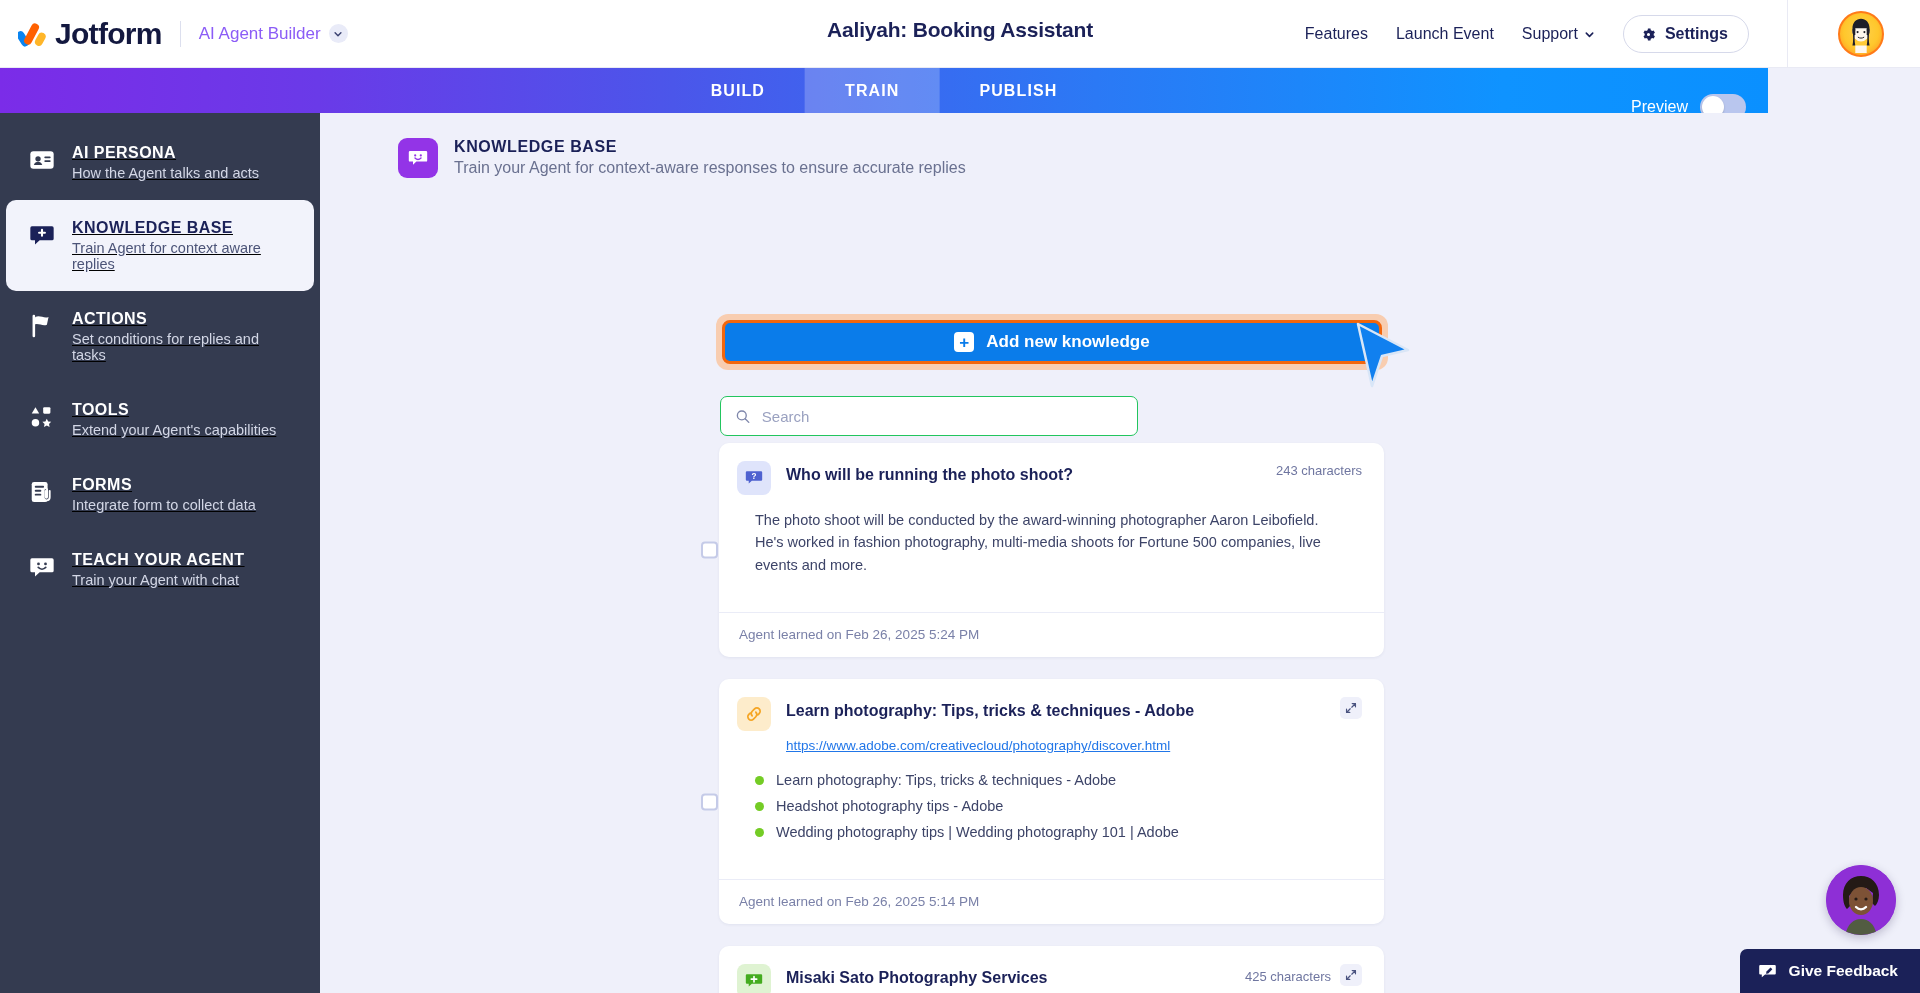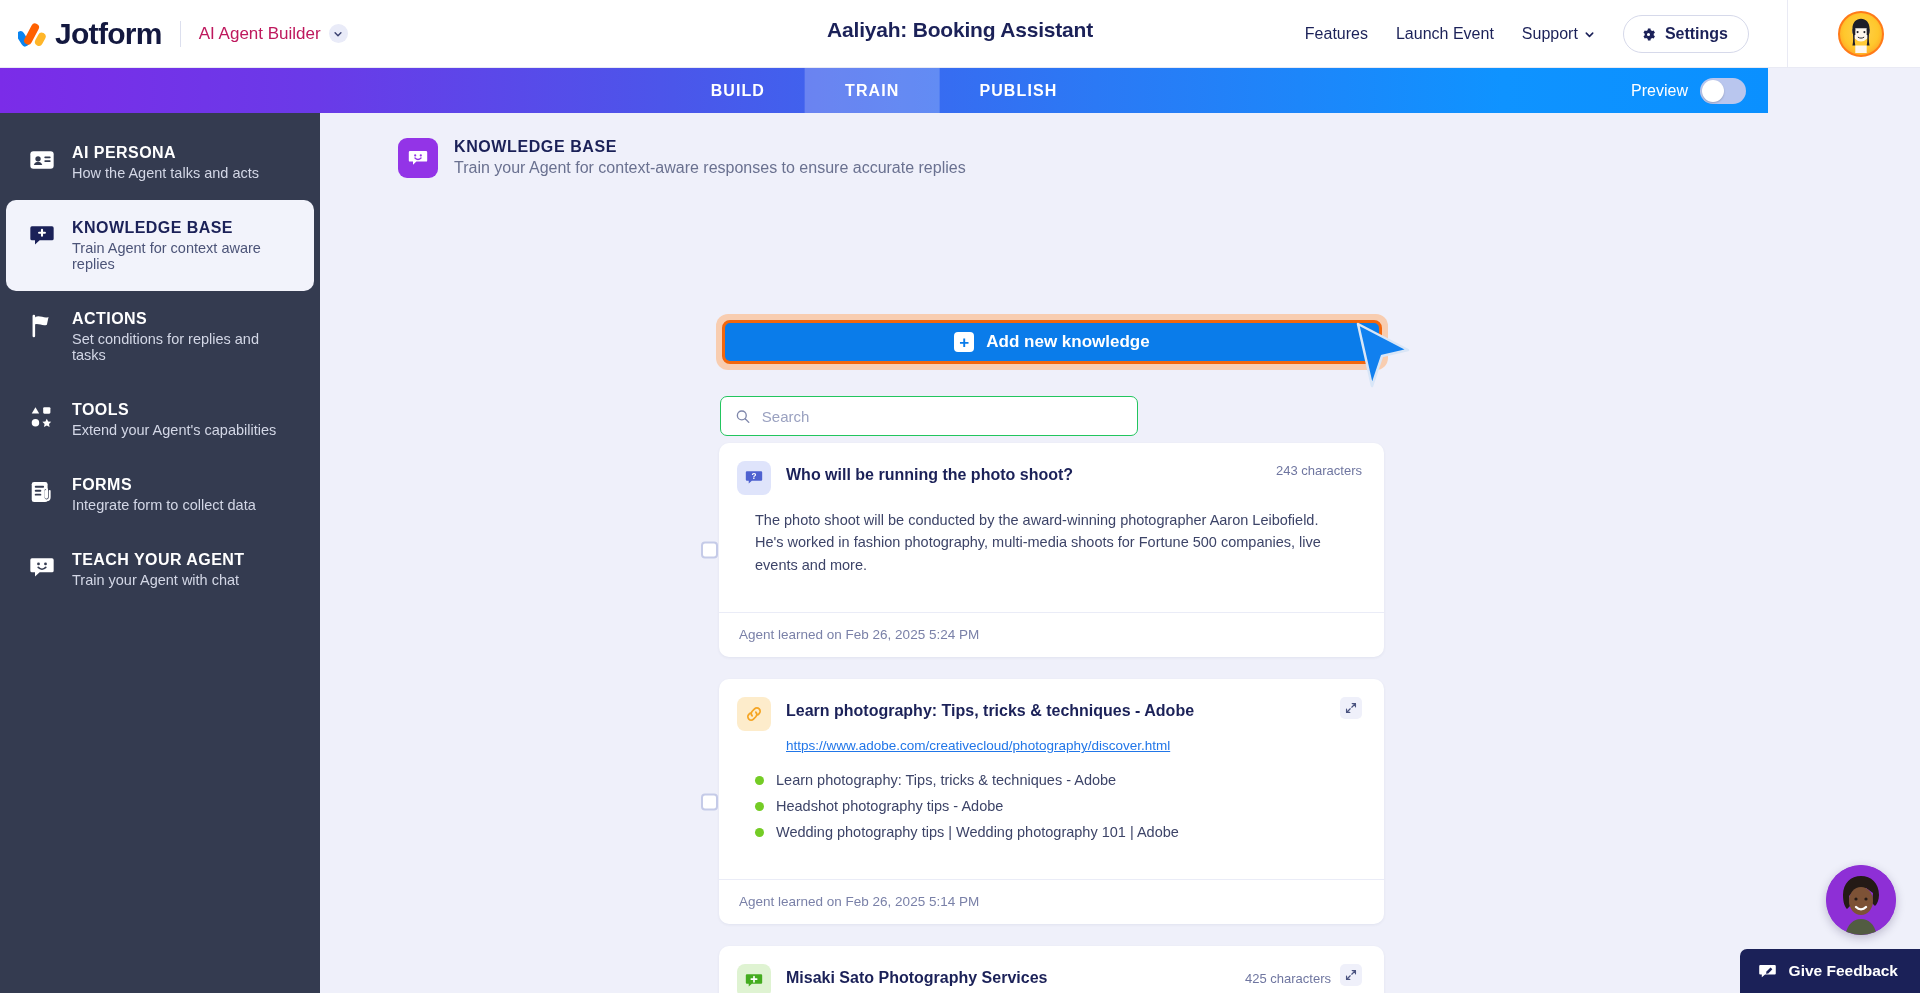--- a/index.html
+++ b/index.html
@@ -29,21 +29,21 @@
   .jf-mark { width: 28px; height: 28px; display:block; }
   .jf-word {
     font-size: 30px; font-weight: 700; color: #13183f;
     letter-spacing: -0.7px; font-family: "Liberation Sans", sans-serif;
   }
   .brand-sep {
     width: 1px; height: 26px; background: #dcdfee; margin: 0 18px;
   }
   .builder-label {
     display: flex; align-items: center; gap: 8px;
-    font-size: 17px; color: #be185d; font-weight: 500;
+    font-size: 17px; color: #8b5cf6; font-weight: 500;
   }
   .chev-circle {
     width: 19px; height: 19px; border-radius: 50%;
     background: #e9ebf8; display: flex; align-items: center; justify-content: center;
   }
   .agent-title {
     position: absolute; left: 0; right: 0; top: 0; height: 60px;
     display: flex; align-items: center; justify-content: center;
     font-size: 21px; font-weight: 700; color: #1b2158;
     letter-spacing: -0.2px; pointer-events: none;
@@ -85,21 +85,21 @@
     top: 0; height: 45px; display: flex;
   }
   .nav-tab {
     height: 45px; display: flex; align-items: center; justify-content: center;
     padding: 0 40px;
     font-size: 16px; font-weight: 600; letter-spacing: 1.1px;
     color: #ffffff; cursor: pointer;
   }
   .nav-tab.active { background: rgba(255,255,255,0.22); }
   .preview-wrap {
-    position: absolute; right: 22px; top: 0; height: 45px;
+    position: absolute; right: 22px; top: 16px; height: 45px;
     display: flex; align-items: center; gap: 12px;
   }
   .preview-label { color: #fff; font-size: 16px; font-weight: 500; }
   .toggle {
     width: 46px; height: 26px; border-radius: 13px;
     background: #b9c6ee; position: relative; cursor: pointer;
   }
   .toggle .knob {
     position: absolute; left: 2px; top: 2px;
     width: 22px; height: 22px; border-radius: 50%; background: #fff;
@@ -111,20 +111,21 @@
     position: absolute; top: 113px; left: 0;
     width: 320px; height: 880px;
     background: #343b50;
     padding-top: 12px;
   }
   .side-item {
     display: flex; align-items: flex-start; gap: 16px;
     padding: 19px 20px 19px 22px;
     margin: 0 6px; border-radius: 10px;
     cursor: pointer;
+    text-decoration: underline;
   }
   .side-item.active { background: #f2f3fb; }
   .side-ico { width: 28px; height: 28px; flex: none; margin-top: 2px; }
   .side-texts { display: flex; flex-direction: column; gap: 3px; }
   .side-title {
     font-size: 16px; font-weight: 700; color: #ffffff;
     letter-spacing: 0.45px;
   }
   .side-sub { font-size: 14.5px; color: #d3d7e6; font-weight: 400; }
   .side-item.active .side-title { color: #1b2158; }
@@ -230,21 +231,21 @@
   .card-h-texts { flex: 1; min-width: 0; padding-top: 5px;}
   .card-title { font-size: 16px; font-weight: 700; color: #1b2158; }
   .card-url {
     display: block; font-size: 13.5px; color: #2176e8;
     text-decoration: underline; margin-top: 18px; word-break: break-all;
   }
   .card-meta {
     font-size: 13px; color: #6f7characters; color: #6f76a0;
     white-space: nowrap; padding-top: 2px;
   }
-  .meta-wrap { display: flex; align-items: flex-end; gap: 9px; }
+  .meta-wrap { display: flex; align-items: center; gap: 9px; }
   .expand-btn {
     width: 22px; height: 22px; border-radius: 5px; background: #eff0fa;
     display: flex; align-items: center; justify-content: center; cursor: pointer;
     flex: none;
   }
   .card-body {
     font-size: 14.5px; line-height: 1.55; color: #3d4468;
     padding: 14px 24px 20px 2px; margin-left: 16px;
   }
   .bullets { list-style: none; padding: 14px 20px 18px 18px; }

